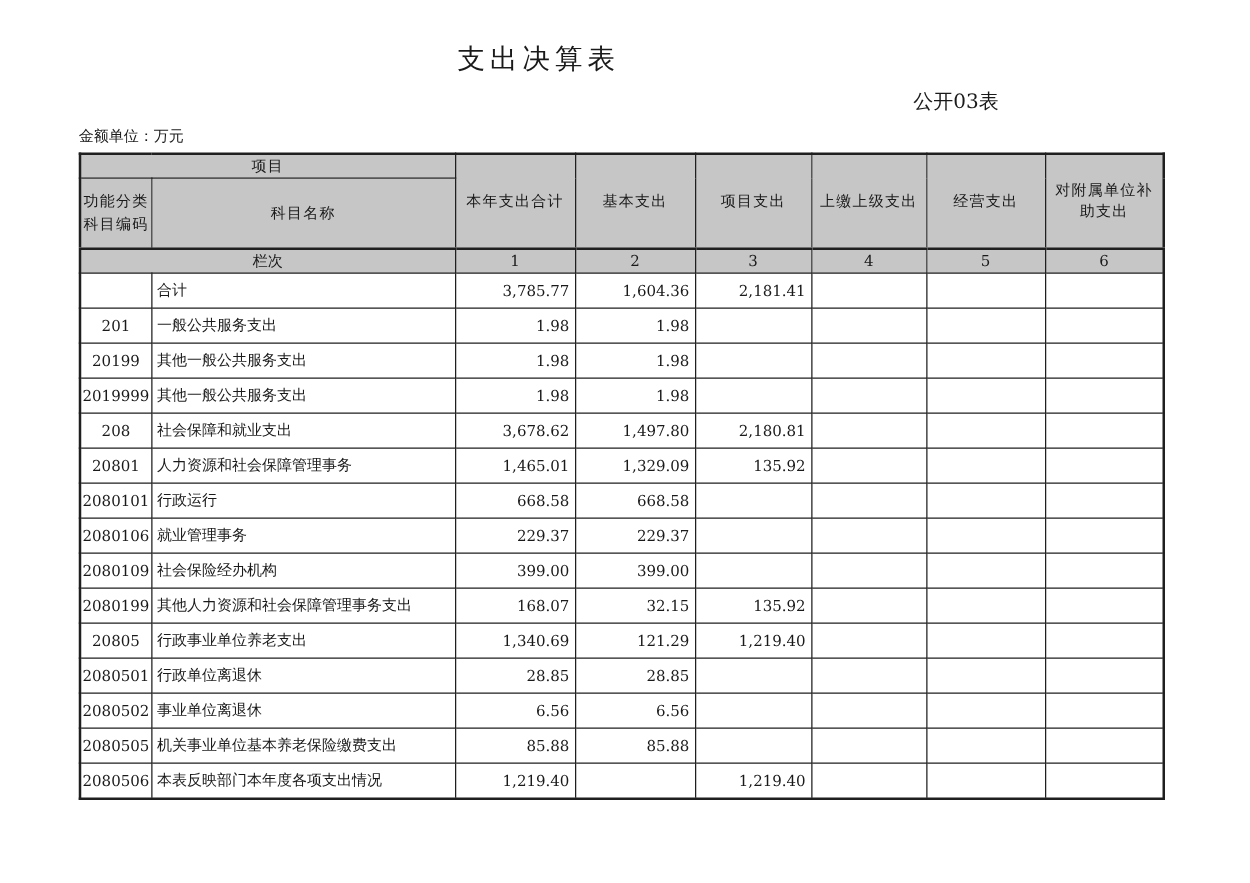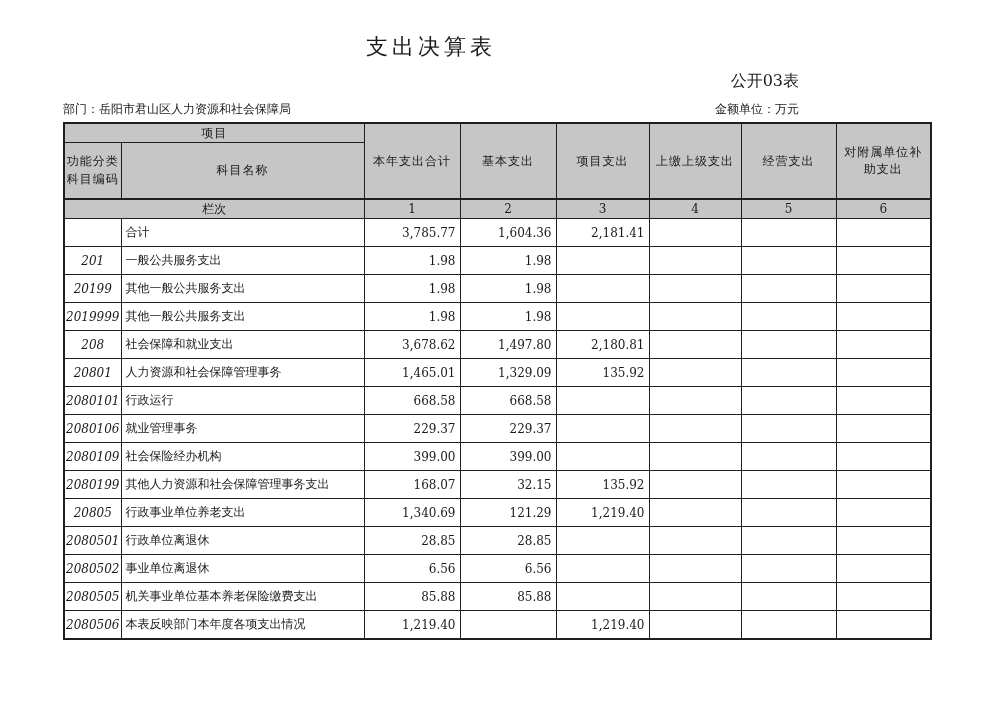--- a/index.html
+++ b/index.html
@@ -58,41 +58,40 @@
   thead th {
     background: var(--header-bg);
     text-align: center;
     letter-spacing: 1px;
   }
   th.wrap { white-space: pre-line; line-height: 1.45; }
   tr.h1 th { height: 18px; }
   tr.h2 th { height: 55px; }
   tr.lanci th { height: 18px; border-top: 2px solid var(--border-color); letter-spacing: 0; }
   tbody td { height: 27px; background: #ffffff; }
-  tbody td.code { text-align: center; font-style: italic; }
+  tbody td.code { text-align: center; }
   tbody td.name { text-align: left; padding-left: 4px; }
   tbody td.val  { text-align: right; padding-right: 4px; }
   .notes {
     font-size: 12px;
     margin-top: 5px;
     line-height: 1.55;
   }
   .note-2 { padding-left: 26px; }
 </style>
 </head>
 <body>
 
 <div class="sheet">
 
   <div class="page-title">支出决算表</div>
 
   <div class="doc-label">公开03表</div>
 
   <div class="meta-row">
-    <span>部门：岳阳市君山区人力资源和社会保障局</span>
     <span>金额单位：万元</span>
   </div>
 
   <table class="report">
     <colgroup>
       <col style="width:57px">
         <col style="width:243px">
         <col style="width:96px">
         <col style="width:96px">
       <col style="width:93px">

